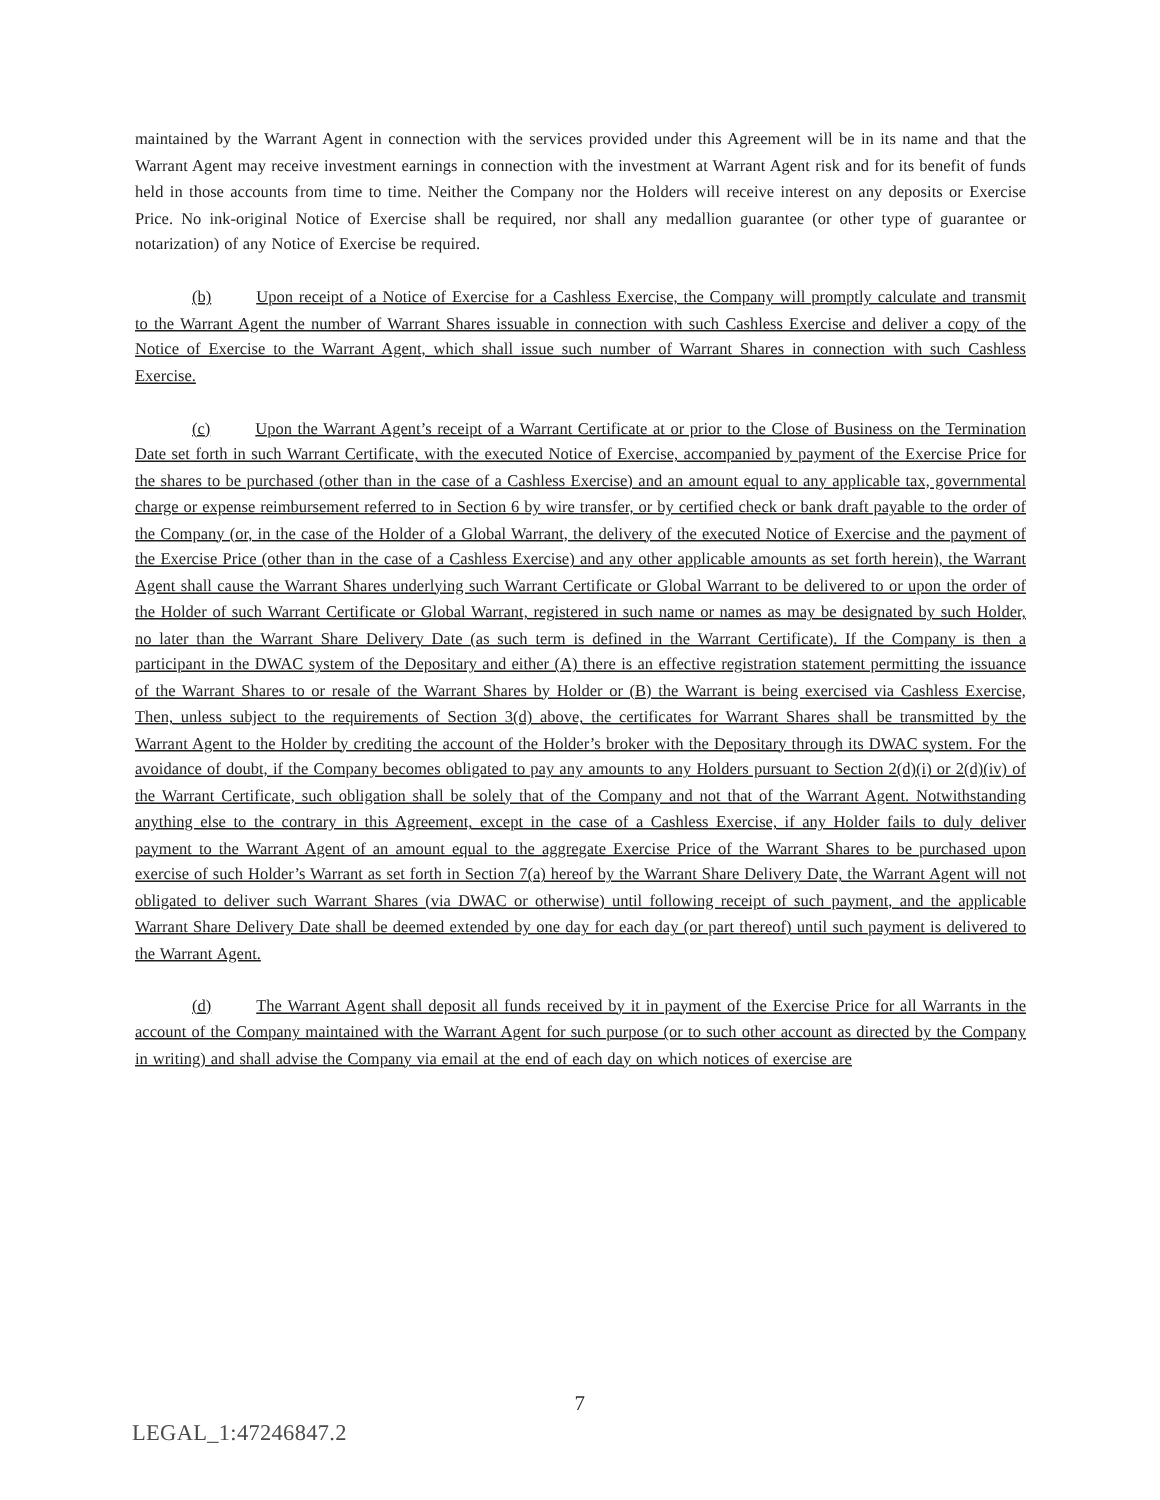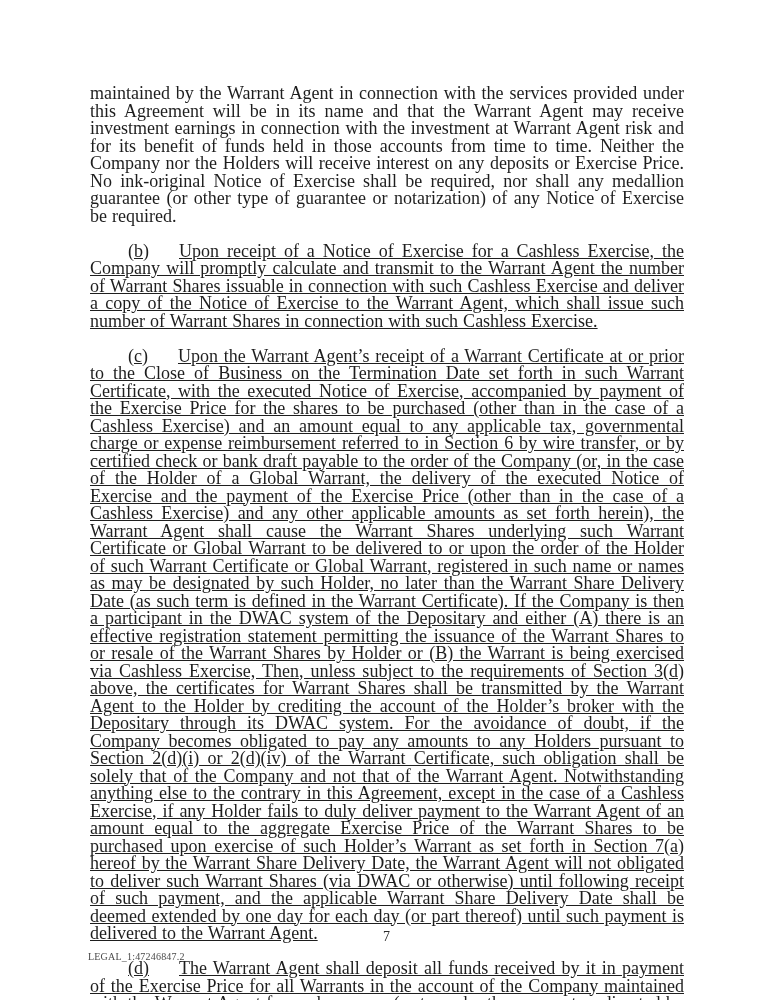--- a/index.html
+++ b/index.html
@@ -16,21 +16,21 @@
     font-family: "Liberation Serif", serif;
     color: #1e1e1e;
   }
   .content {
     position: absolute;
     left: 90px;
     top: 85px;
     width: 594px;
   }
   .para {
-    font-size: 18px;
+    font-size: 11px;
     line-height: 17.5px;
     text-align: justify;
     margin: 0 0 17.5px 0;
     word-spacing: 0.5px;
   }
   .para.indented {
     text-indent: 38px;
     text-decoration: underline;
   }
   .para-label {
@@ -48,21 +48,21 @@
     width: 100%;
     text-align: center;
     font-size: 14px;
     line-height: 16px;
     color: #2a2a2a;
   }
   .footer-doc-id {
     position: absolute;
     top: 951px;
     left: 88px;
-    font-size: 10px;
+    font-size: 15px;
     line-height: 11px;
     color: #4a4a4a;
     letter-spacing: 0.2px;
   }
 </style>
 </head>
 <body>
 
 <div class="page">
   <div class="content">

